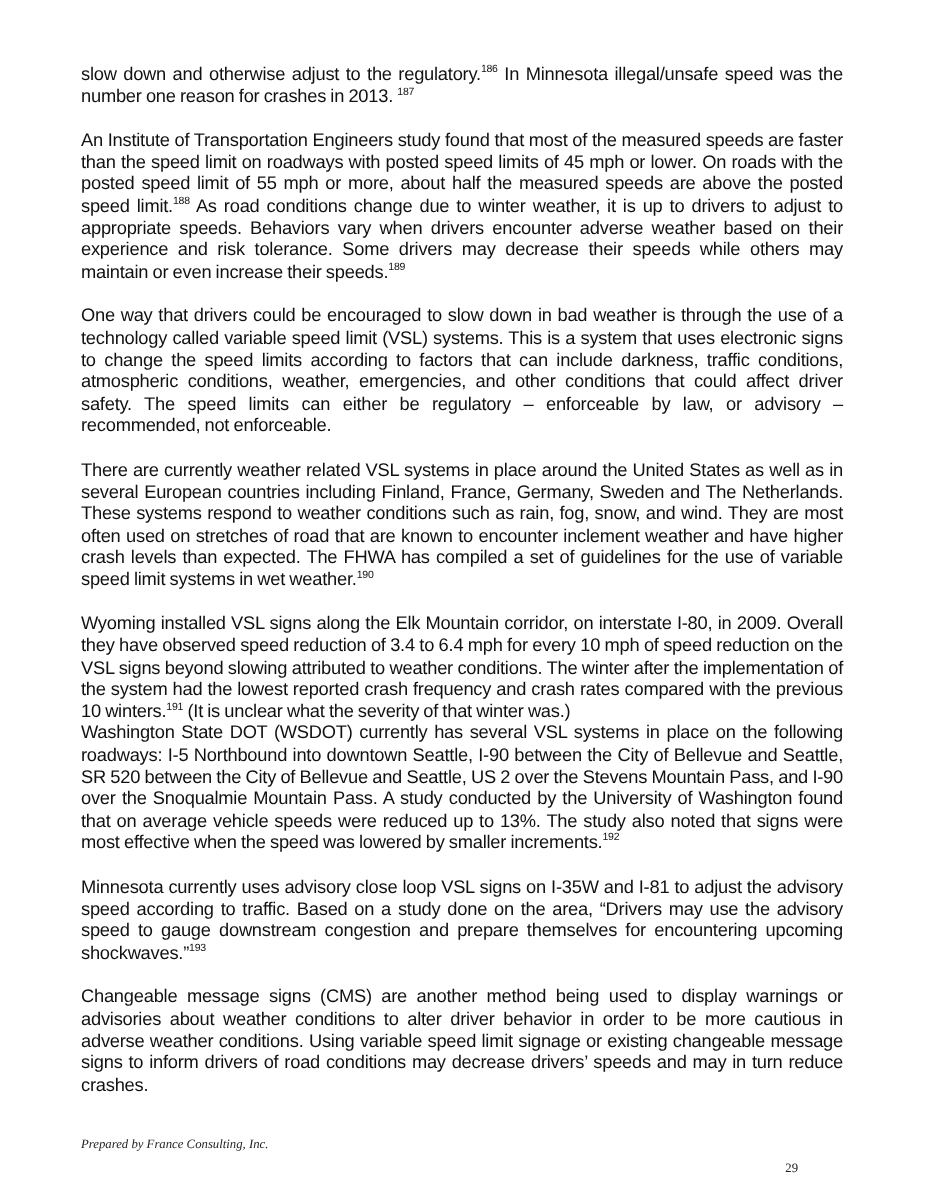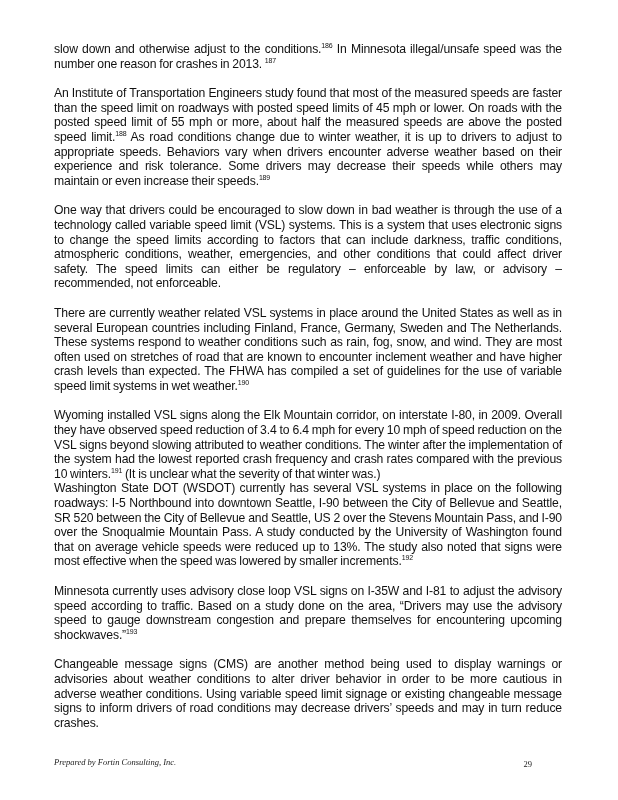--- a/index.html
+++ b/index.html
@@ -41,36 +41,36 @@
       top: 757px;
       width: 508px;
       font-family: "Liberation Serif", serif;
       font-style: italic;
       font-size: 8.5px;
       color: #222;
     }
     .footer .page-num {
       position: absolute;
       right: 30px;
-      top: 2px;
+      top: 16px;
       font-style: normal;
     }
   </style>
 </head>
 <body>
 
 <div class="page">
   <div id="body-text">
-      <p class="para"><span>slow down and otherwise adjust to the conditions.</span><sup>186</sup><span> In Minnesota illegal/unsafe speed was the number one reason for crashes in 2013. </span><sup>187</sup></p>
+      <p class="para"><span>slow down and otherwise adjust to the regulatory.</span><sup>186</sup><span> In Minnesota illegal/unsafe speed was the number one reason for crashes in 2013. </span><sup>187</sup></p>
       <p class="para"><span>An Institute of Transportation Engineers study found that most of the measured speeds are faster than the speed limit on roadways with posted speed limits of 45 mph or lower. On roads with the posted speed limit of 55 mph or more, about half the measured speeds are above the posted speed limit.</span><sup>188</sup><span> As road conditions change due to winter weather, it is up to drivers to adjust to appropriate speeds. Behaviors vary when drivers encounter adverse weather based on their experience and risk tolerance. Some drivers may decrease their speeds while others may maintain or even increase their speeds.</span><sup>189</sup></p>
       <p class="para"><span>One way that drivers could be encouraged to slow down in bad weather is through the use of a technology called variable speed limit (VSL) systems. This is a system that uses electronic signs to change the speed limits according to factors that can include darkness, traffic conditions, atmospheric conditions, weather, emergencies, and other conditions that could affect driver safety. The speed limits can either be regulatory – enforceable by law, or advisory – recommended, not enforceable.</span></p>
       <p class="para"><span>There are currently weather related VSL systems in place around the United States as well as in several European countries including Finland, France, Germany, Sweden and The Netherlands. These systems respond to weather conditions such as rain, fog, snow, and wind. They are most often used on stretches of road that are known to encounter inclement weather and have higher crash levels than expected. The FHWA has compiled a set of guidelines for the use of variable speed limit systems in wet weather.</span><sup>190</sup></p>
       <p class="para tight"><span>Wyoming installed VSL signs along the Elk Mountain corridor, on interstate I-80, in 2009. Overall they have observed speed reduction of 3.4 to 6.4 mph for every 10 mph of speed reduction on the VSL signs beyond slowing attributed to weather conditions. The winter after the implementation of the system had the lowest reported crash frequency and crash rates compared with the previous 10 winters.</span><sup>191</sup><span> (It is unclear what the severity of that winter was.)</span></p>
       <p class="para"><span>Washington State DOT (WSDOT) currently has several VSL systems in place on the following roadways: I-5 Northbound into downtown Seattle, I-90 between the City of Bellevue and Seattle, SR 520 between the City of Bellevue and Seattle, US 2 over the Stevens Mountain Pass, and I-90 over the Snoqualmie Mountain Pass. A study conducted by the University of Washington found that on average vehicle speeds were reduced up to 13%. The study also noted that signs were most effective when the speed was lowered by smaller increments.</span><sup>192</sup></p>
       <p class="para"><span>Minnesota currently uses advisory close loop VSL signs on I-35W and I-81 to adjust the advisory speed according to traffic. Based on a study done on the area, “Drivers may use the advisory speed to gauge downstream congestion and prepare themselves for encountering upcoming shockwaves.”</span><sup>193</sup></p>
       <p class="para"><span>Changeable message signs (CMS) are another method being used to display warnings or advisories about weather conditions to alter driver behavior in order to be more cautious in adverse weather conditions. Using variable speed limit signage or existing changeable message signs to inform drivers of road conditions may decrease drivers’ speeds and may in turn reduce crashes.</span></p>
     </div>
 </div>
 
 <div class="footer">
-  <span>Prepared   by Fortin   Consulting,     Inc.</span>
+  <span>Prepared   by France   Consulting,     Inc.</span>
   <span class="page-num">29</span>
 </div>
 
 </body></html>

